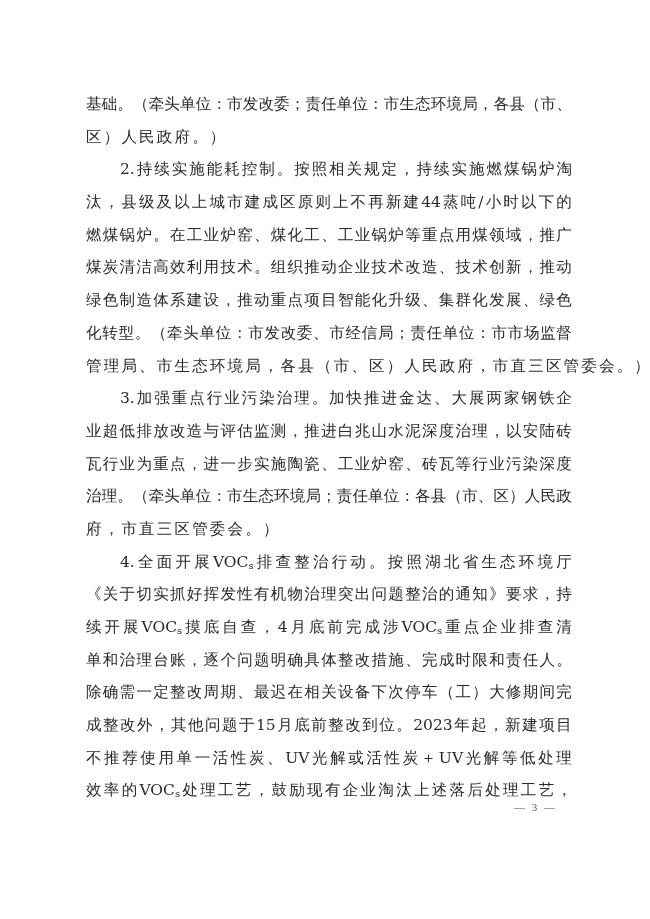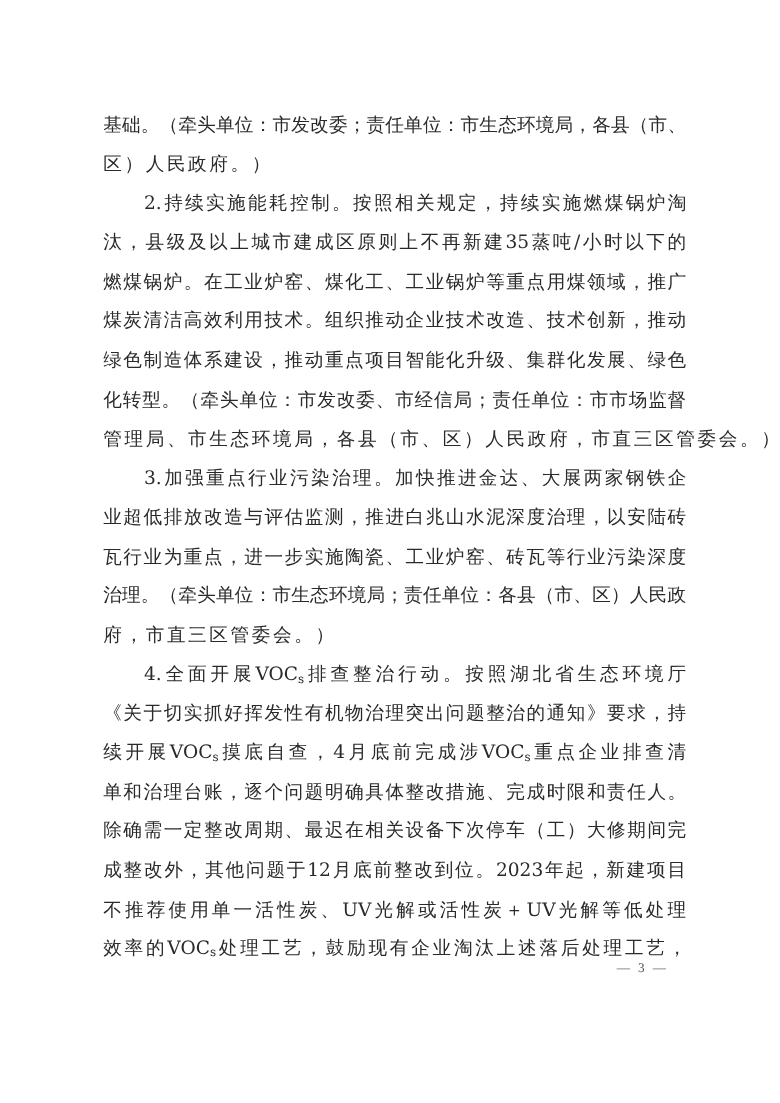--- a/index.html
+++ b/index.html
@@ -145,21 +145,21 @@
         <span class="ch">建</span>
         <span class="ch">成</span>
         <span class="ch">区</span>
         <span class="ch">原</span>
         <span class="ch">则</span>
         <span class="ch">上</span>
         <span class="ch">不</span>
         <span class="ch">再</span>
         <span class="ch">新</span>
         <span class="ch">建</span>
-        <span class="ch">35</span>
+        <span class="ch">44</span>
         <span class="ch">蒸</span>
         <span class="ch">吨</span>
         <span class="ch">/</span>
         <span class="ch">小</span>
         <span class="ch">时</span>
         <span class="ch">以</span>
         <span class="ch">下</span>
         <span class="ch">的</span>
       </div>
       <div class="line">
@@ -605,21 +605,21 @@
         <span class="ch">成</span>
         <span class="ch">整</span>
         <span class="ch">改</span>
         <span class="ch">外</span>
         <span class="ch">，</span>
         <span class="ch">其</span>
         <span class="ch">他</span>
         <span class="ch">问</span>
         <span class="ch">题</span>
         <span class="ch">于</span>
-        <span class="ch">12</span>
+        <span class="ch">15</span>
         <span class="ch">月</span>
         <span class="ch">底</span>
         <span class="ch">前</span>
         <span class="ch">整</span>
         <span class="ch">改</span>
         <span class="ch">到</span>
         <span class="ch">位</span>
         <span class="ch">。</span>
         <span class="ch">2023</span>
         <span class="ch">年</span>

